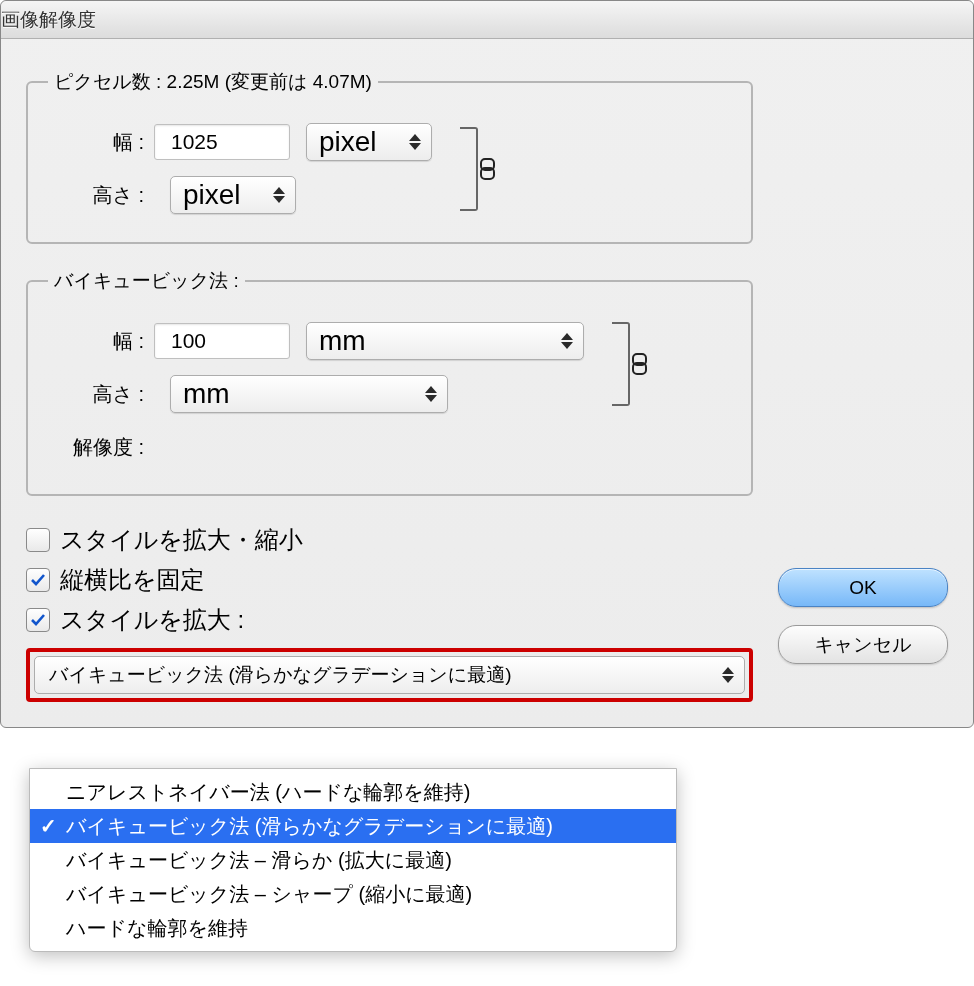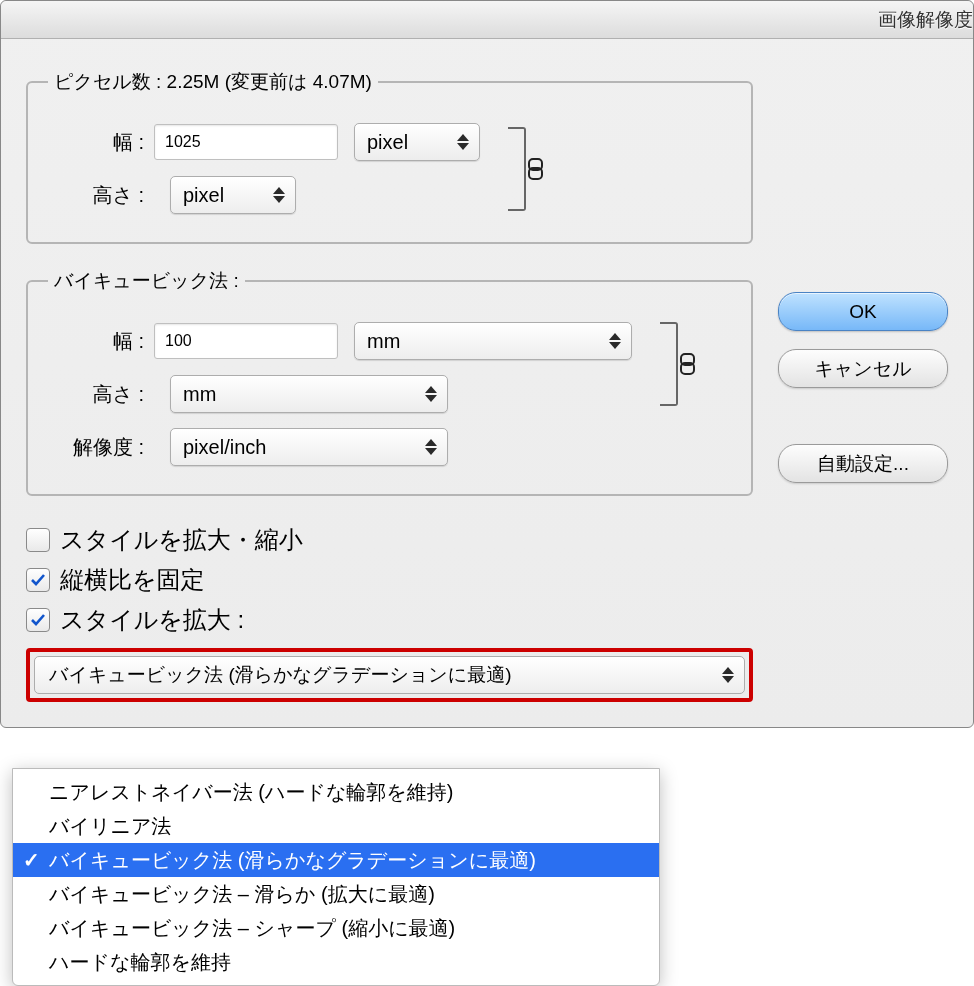--- a/index.html
+++ b/index.html
@@ -1,47 +1,47 @@
 <!DOCTYPE html>
 <html><head>
 <meta charset="utf-8">
 <style>
 html,body{margin:0;padding:0;width:974px;height:986px;font-family:"Hiragino Kaku Gothic Pro","Helvetica Neue",Arial,sans-serif;font-size:19px;color:#000;background:#fff;overflow:hidden}
 .window{width:974px;box-sizing:border-box;border:1px solid #888;background:linear-gradient(#f0f0f0,#ececec);border-radius:6px}
-.titlebar{height:37px;line-height:37px;text-align:right;font-size:19px;color:#333;border-bottom:1px solid #b0b0b0;background:linear-gradient(#f5f5f5,#dcdcdc);border-radius:6px 6px 0 0;text-shadow:0 1px 0 #fff}
-.content{display:flex;flex-direction:row;padding:30px 25px 25px 25px;gap:25px;align-items:center}
+.titlebar{height:37px;line-height:37px;text-align:left;font-size:19px;color:#333;border-bottom:1px solid #b0b0b0;background:linear-gradient(#f5f5f5,#dcdcdc);border-radius:6px 6px 0 0;text-shadow:0 1px 0 #fff}
+.content{display:flex;flex-direction:row;padding:30px 25px 25px 25px;gap:25px;align-items:flex-end}
 .main{flex:1}
 .side{width:170px;display:flex;flex-direction:column;gap:18px;padding-top:3px}
 fieldset.group{border:2px solid #b5b5b5;border-radius:6px;margin:0 0 24px 0;padding:18px 20px 18px 20px}
 fieldset.group>legend{font-size:19px;padding:0 6px}
 .row{display:flex;align-items:center;height:48px;margin:5px 0}
 .lbl{width:96px;text-align:right;margin-right:10px;font-size:20px}
-.input{width:184px;height:36px;border:1px solid #bfbfbf;border-radius:3px;background:#fff;font-size:16px;padding:2px 10px;box-sizing:border-box;box-shadow:inset 0 1px 2px rgba(0,0,0,.1)}
+.input{width:136px;height:36px;border:1px solid #bfbfbf;border-radius:3px;background:#fff;font-size:21px;padding:2px 16px;box-sizing:border-box;box-shadow:inset 0 1px 2px rgba(0,0,0,.1)}
 .spacer{width:16px}
-.unit{height:36px;border:1px solid #adadad;border-radius:5px;background:linear-gradient(#fff,#ededed);box-shadow:0 1px 0 #fff inset,0 1px 1px rgba(0,0,0,.12);display:flex;align-items:center;padding:0 34px 0 12px;position:relative;font-size:20px;cursor:default}
+.unit{height:36px;border:1px solid #adadad;border-radius:5px;background:linear-gradient(#fff,#ededed);box-shadow:0 1px 0 #fff inset,0 1px 1px rgba(0,0,0,.12);display:flex;align-items:center;padding:0 34px 0 12px;position:relative;font-size:28px;cursor:default}
 .unit.small{width:78px}
 .unit.large{width:230px}
 .stepper{position:absolute;right:6px;top:3px;bottom:3px;width:20px;display:flex;flex-direction:column;justify-content:center;align-items:center}
 .stepper .tri{width:0;height:0;border-left:6px solid transparent;border-right:6px solid transparent;margin:1px 0}
 .stepper .up{border-bottom:7px solid #2a2a2a}
 .stepper .down{border-top:7px solid #2a2a2a}
 .linkcol{display:flex;flex-direction:column;align-items:center;justify-content:center;width:46px;height:92px;margin-left:14px}
 .bracket{width:16px;height:80px;border-top:2px solid #666;border-right:2px solid #666;border-bottom:2px solid #666;position:relative;border-top-right-radius:3px;border-bottom-right-radius:3px}
 .link-icon{position:absolute;right:-20px;top:50%;transform:translateY(-50%);width:18px;height:22px;display:flex;flex-direction:column;align-items:center;justify-content:center}
 .link-icon span{display:block;width:11px;height:9px;border:2px solid #222;border-radius:5px;margin:-2px 0}
 .btn{height:37px;border:1px solid #9a9a9a;border-radius:18px;background:linear-gradient(#fdfdfd,#e3e3e3);font-size:19px;text-align:center;line-height:37px;box-shadow:0 1px 2px rgba(0,0,0,.15);cursor:default}
 .btn.ok{background:linear-gradient(#bfe2ff,#77b8f8);border-color:#4a83c4;box-shadow:inset 0 1px 0 #e8f4ff,0 1px 2px rgba(0,0,0,.2)}
 .checks{margin-top:6px}
 .chkrow{display:flex;align-items:center;height:40px;font-size:24px}
 .chk{width:22px;height:22px;border:1px solid #8a8a8a;border-radius:4px;background:linear-gradient(#fff,#e9e9e9);margin-right:10px;display:flex;align-items:center;justify-content:center}
 .chk svg{width:18px;height:18px;display:none}
 .chk.checked svg{display:block}
 .highlight{border:4px solid #cc0000;border-radius:4px;padding:4px;margin-top:8px}
 .combo{height:36px;border:1px solid #adadad;border-radius:5px;background:linear-gradient(#fff,#ededed);display:flex;align-items:center;padding:0 34px 0 14px;position:relative;font-size:19px}
-.menu{position:absolute;left:12px;top:768px;width:646px;background:#fff;border:1px solid #bbb;border-radius:0 0 6px 6px;box-shadow:0 4px 18px rgba(0,0,0,.25);padding:6px 0;font-size:20px}
+.menu{position:absolute;left:29px;top:768px;width:646px;background:#fff;border:1px solid #bbb;border-radius:0 0 6px 6px;box-shadow:0 4px 18px rgba(0,0,0,.25);padding:6px 0;font-size:20px}
 .menu-item{height:34px;line-height:34px;padding:0 12px 0 36px;position:relative;cursor:default}
 .menu-item.sel{background:#2a6ff1;color:#fff}
 .menu-item.sel::before{content:"✓";position:absolute;left:10px;top:0;font-weight:bold}
 </style>
 </head>
 <body>
 
 <div class="window">
   <div class="titlebar">画像解像度</div>
   <div class="content">
@@ -109,27 +109,20 @@
                 <span>mm</span>
                 <div class="stepper">
                     <div class="tri up"></div>
                     <div class="tri down"></div>
                   </div>
               </div>
             </div>
             <div class="row">
               <div class="lbl">解像度 :</div>
               <div class="spacer"></div>
-              <div class="unit large">
-                <span>pixel/inch</span>
-                <div class="stepper">
-                    <div class="tri up"></div>
-                    <div class="tri down"></div>
-                  </div>
-              </div>
             </div>
           </div>
           <div class="linkcol" style="height:100px;margin-top:2px">
             <div class="bracket">
                 <div class="link-icon">
                   <span></span>
                   <span></span>
                 </div>
               </div>
           </div>
@@ -168,26 +161,24 @@
             </div>
         </div>
       </div>
 
     </div>
 
     <div class="side">
       <div class="btn ok">OK</div>
       <div class="btn">キャンセル</div>
       <div style="height:20px"></div>
-      <div class="btn">自動設定...</div>
     </div>
 
   </div>
 </div>
 
 <div class="menu">
   <div class="menu-item">ニアレストネイバー法 (ハードな輪郭を維持)</div>
-  <div class="menu-item">バイリニア法</div>
   <div class="menu-item sel">バイキュービック法 (滑らかなグラデーションに最適)</div>
   <div class="menu-item">バイキュービック法 – 滑らか (拡大に最適)</div>
   <div class="menu-item">バイキュービック法 – シャープ (縮小に最適)</div>
   <div class="menu-item">ハードな輪郭を維持</div>
 </div>
 
 </body></html>

